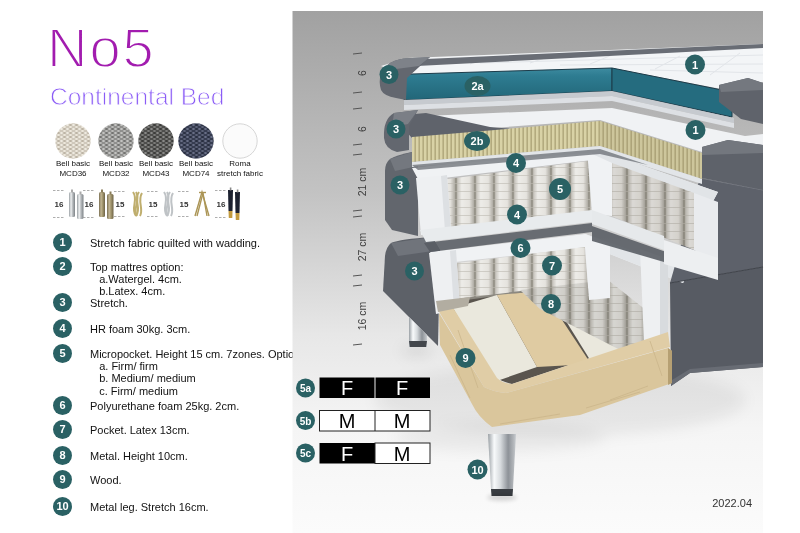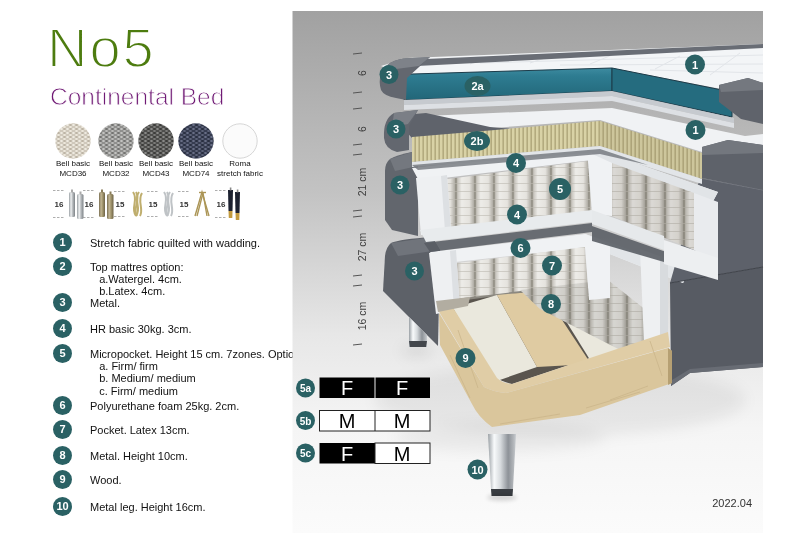--- a/index.html
+++ b/index.html
@@ -5,23 +5,23 @@
 html,body{margin:0;padding:0;width:800px;height:533px;background:#fff;overflow:hidden;}
 body{font-family:"Liberation Sans",sans-serif;position:relative;}
 .abs{position:absolute;}
 .li-row{position:absolute;left:53px;}
 .li-num{position:absolute;left:0;top:0;width:19px;height:19px;border-radius:50%;background:#2a6164;color:#fff;font-size:11px;font-weight:bold;text-align:center;line-height:19px;}
 .li-txt{position:absolute;left:37px;top:3.5px;font-size:11px;color:#111;white-space:nowrap;line-height:12.4px;}
 </style>
 </head>
 <body>
 
-<div class="abs" style="left:47px;top:15px;font-size:56px;letter-spacing:2px;color:#4d7c0f;-webkit-text-stroke:1.8px #fff;">No5</div>
-
-<div class="abs" style="left:50px;top:83px;font-size:24.5px;letter-spacing:0px;color:#701a75;-webkit-text-stroke:0.8px #fff;">Continental Bed</div>
+<div class="abs" style="left:47px;top:15px;font-size:56px;letter-spacing:2px;color:#a21caf;-webkit-text-stroke:1.8px #fff;">No5</div>
+
+<div class="abs" style="left:50px;top:83px;font-size:24.5px;letter-spacing:0px;color:#8b5cf6;-webkit-text-stroke:0.8px #fff;">Continental Bed</div>
 
 <svg class="abs" style="left:0;top:0;" width="293" height="230" viewBox="0 0 293 230">
 <defs>
 <pattern id="w1" width="6" height="4" patternUnits="userSpaceOnUse">
         <rect width="6" height="4" fill="#cfc8bb"></rect>
         <ellipse cx="1.5" cy="1" rx="1.4" ry="0.9" fill="#f0ece3"></ellipse>
         <ellipse cx="4.5" cy="3" rx="1.4" ry="0.9" fill="#efeade"></ellipse>
         <ellipse cx="4.5" cy="1" rx="1.2" ry="0.8" fill="#b5ac9c"></ellipse>
       </pattern>
 <pattern id="w2" width="6" height="4" patternUnits="userSpaceOnUse">
@@ -165,26 +165,26 @@
     <div class="li-txt">Stretch fabric quilted with wadding.</div>
   </div>
 
 <div class="li-row" style="top:257px;">
     <div class="li-num">2</div>
     <div class="li-txt">Top mattres option:<br>&nbsp;&nbsp;&nbsp;a.Watergel. 4cm.<br>&nbsp;&nbsp;&nbsp;b.Latex. 4cm.</div>
   </div>
 
 <div class="li-row" style="top:293px;">
     <div class="li-num">3</div>
-    <div class="li-txt">Metal.</div>
+    <div class="li-txt">Stretch.</div>
   </div>
 
 <div class="li-row" style="top:319px;">
     <div class="li-num">4</div>
-    <div class="li-txt">HR basic 30kg. 3cm.</div>
+    <div class="li-txt">HR foam 30kg. 3cm.</div>
   </div>
 
 <div class="li-row" style="top:344px;">
     <div class="li-num">5</div>
     <div class="li-txt">Micropocket. Height 15 cm. 7zones. Option:<br>&nbsp;&nbsp;&nbsp;a. Firm/ firm<br>&nbsp;&nbsp;&nbsp;b. Medium/ medium<br>&nbsp;&nbsp;&nbsp;c. Firm/ medium</div>
   </div>
 
 <div class="li-row" style="top:396px;">
     <div class="li-num">6</div>
     <div class="li-txt">Polyurethane foam 25kg. 2cm.</div>
@@ -200,21 +200,21 @@
     <div class="li-txt">Metal. Height 10cm.</div>
   </div>
 
 <div class="li-row" style="top:470px;">
     <div class="li-num">9</div>
     <div class="li-txt">Wood.</div>
   </div>
 
 <div class="li-row" style="top:497px;">
     <div class="li-num">10</div>
-    <div class="li-txt">Metal leg. Height 16cm.</div>
+    <div class="li-txt">Metal leg. Stretch 16cm.</div>
   </div>
 
 <svg class="abs" style="left:290px;top:0;" width="510" height="533" viewBox="290 0 510 533">
 <defs>
 <linearGradient id="bgg" x1="0" y1="0" x2="0" y2="1">
 <stop offset="0" stop-color="#a1a1a1"></stop>
         <stop offset="0.35" stop-color="#c3c3c3"></stop>
         <stop offset="0.62" stop-color="#e7e7e7"></stop>
         <stop offset="0.8" stop-color="#f5f5f5"></stop>
         <stop offset="1" stop-color="#fbfbfb"></stop>

